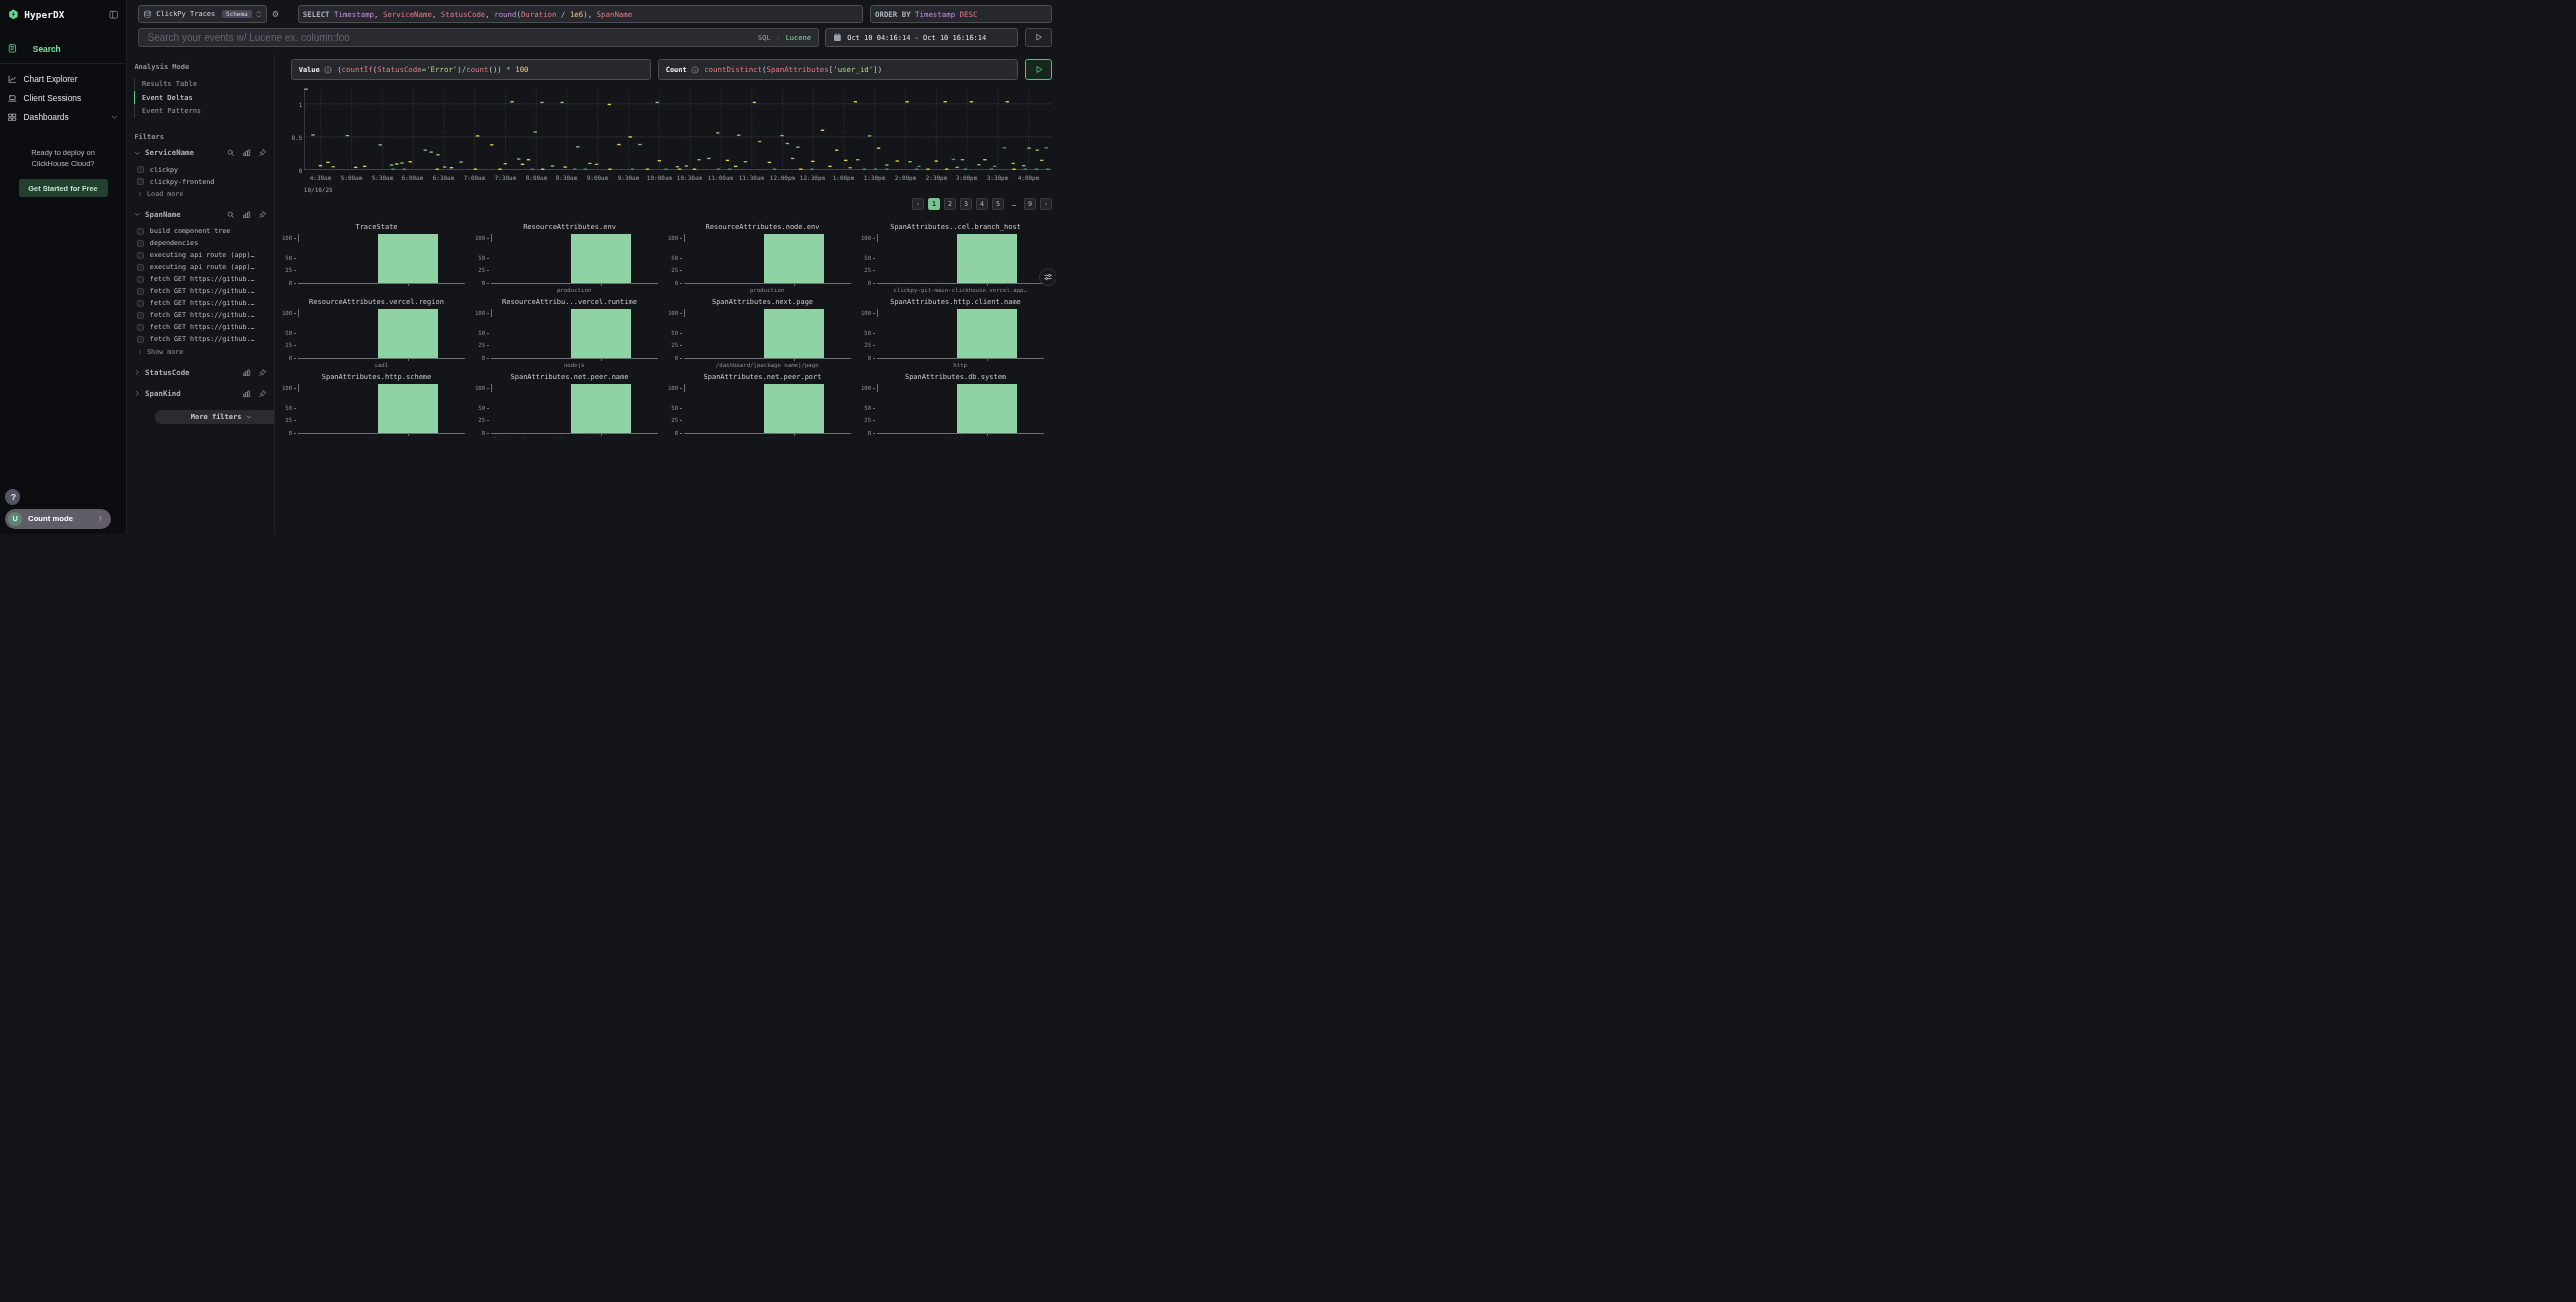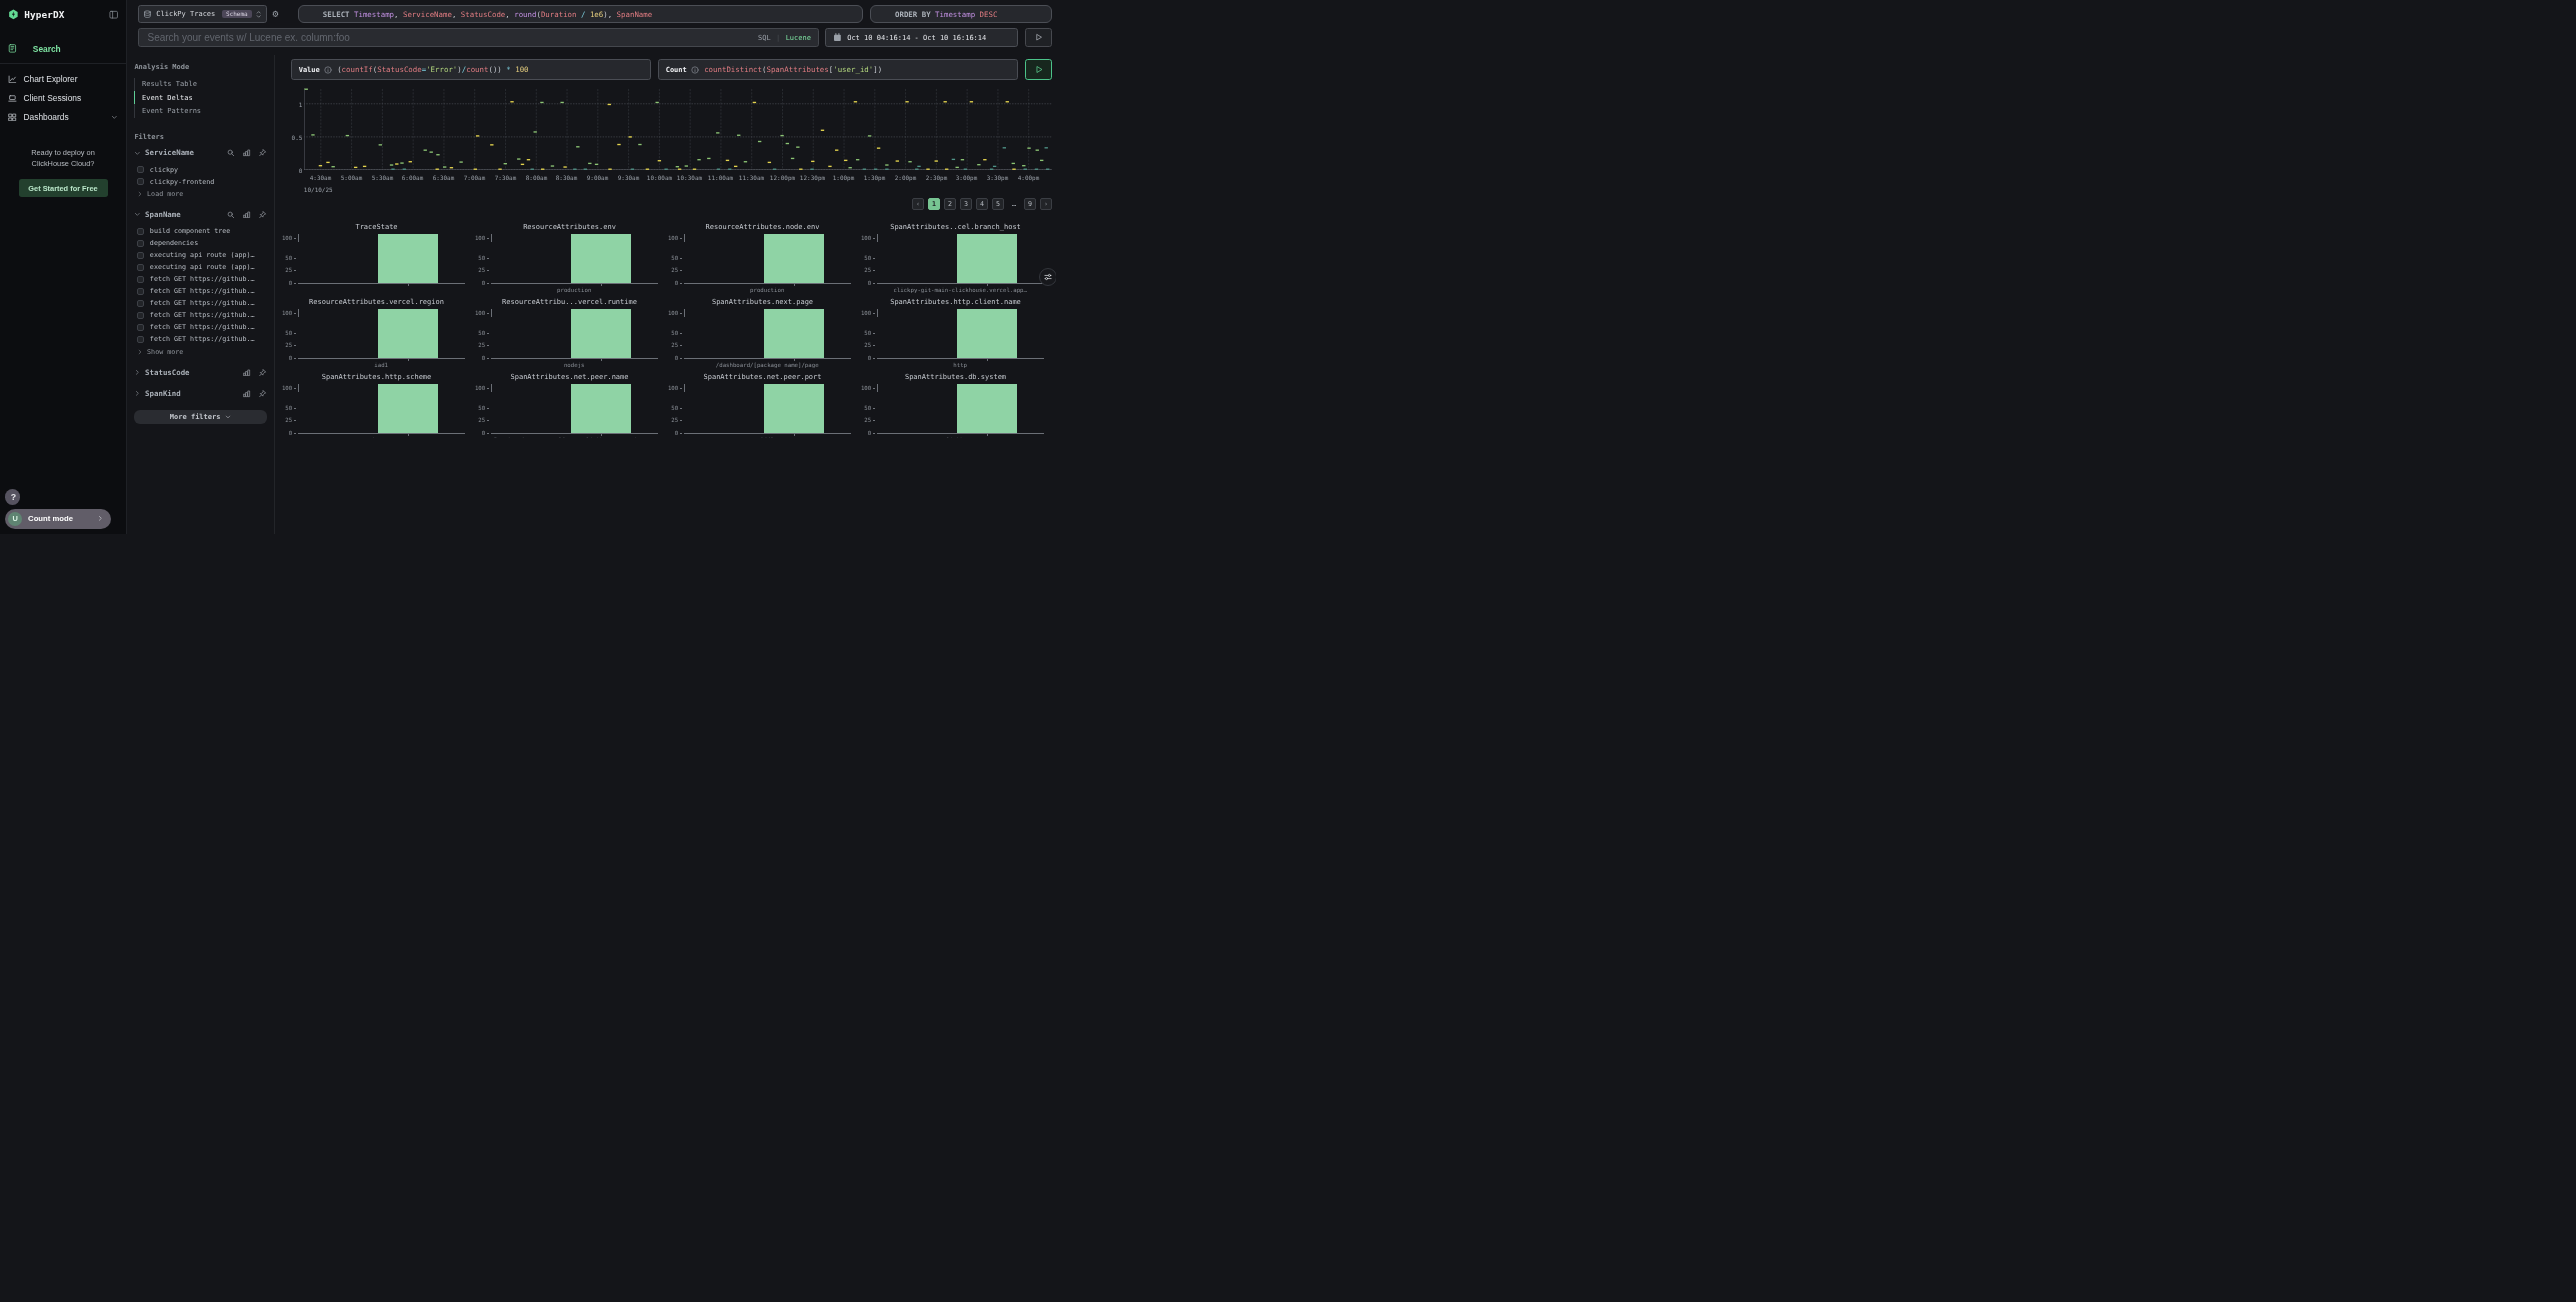--- a/index.html
+++ b/index.html
@@ -39,21 +39,21 @@
   #topbar{height:55px;flex:none;position:relative;}
   .row1{position:absolute;left:10.8px;right:4px;top:5.4px;height:17.5px;display:flex;align-items:center;}
   .row2{position:absolute;left:10.8px;right:4px;top:28px;height:19px;display:flex;align-items:center;}
   .box{background:#26282d;border:0.7px solid #4b4e55;border-radius:2.7px;height:17.5px;display:flex;align-items:center;font-size:7.4px;}
   .source-box{width:129px;padding:0 4.7px;gap:4px;cursor:pointer;}
   .source-box .ic{color:#9aa0a8;width:8.8px;height:8.8px;}
   .src-label{color:#d6d9de;font-size:7px;flex:1;white-space:nowrap;}
   .badge{background:#4c4758;color:#ddd8e6;font-size:6px;padding:1.3px 4px;border-radius:2px;line-height:1;}
   .carets{width:5.4px;height:8.8px;color:#9aa0a8;}
   .gear{margin:0 19px 0 6px;color:#9aa0a8;font-size:10px;line-height:1;cursor:pointer;}
-  .code-box{flex:1;padding:0 24px;white-space:nowrap;overflow:hidden;border-radius:6px;}
+  .code-box{flex:1;padding:0 4px;white-space:nowrap;overflow:hidden;}
   .order-box{flex:none;width:182px;margin-left:6.7px;}
   .tk-kw{color:#aab0b8;font-weight:bold;}
   .tk-purple{color:#c08fe0;}
   .tk-red{color:#e07c82;}
   .tk-cyan{color:#7ccfdf;}
   .tk-yellow{color:#e6cf7f;}
   .tk-green{color:#b3d77e;}
   .tk-plain{color:#c8ccd2;}
   .searchbar{flex:1;height:19px;background:#292b30;border:0.7px solid #44474d;border-radius:2.7px;display:flex;align-items:center;padding:0 6.7px;gap:5.4px;}
   .searchbar input{flex:1;background:transparent;border:none;outline:none;color:#d6d9de;font-size:10px;
@@ -81,21 +81,21 @@
   .fg-name{font-size:7.4px;font-weight:bold;color:#aab0b8;flex:1;}
   .fg-ic{width:7.4px;height:7.4px;color:#9ba0a7;margin-left:4.7px;cursor:pointer;}
   .fg-items{margin-top:5.4px;}
   .f-item{display:flex;align-items:center;gap:5.4px;padding:2px 0 2px 2.7px;cursor:pointer;}
   .f-check{width:7.4px;height:7.4px;border:0.7px solid #3e4147;border-radius:2px;background:#222428;flex:none;}
   .f-label{font-size:6.7px;color:#b7bcc3;white-space:nowrap;overflow:hidden;}
   .f-more{display:flex;align-items:center;gap:4px;padding:2.7px 0 0 2.7px;color:#8f949b;font-size:6.7px;cursor:pointer;}
   .f-more .ic{width:6px;height:6px;}
   #more-filters{width:100%;height:13.5px;background:#2a2c31;border:none;border-radius:6px;color:#c3c7cd;
     font-size:7px;font-weight:bold;font-family:"DejaVu Sans Mono",monospace;cursor:pointer;
-    display:flex;align-items:center;justify-content:center;gap:4.7px;margin-top:2.7px;}
+    display:flex;align-items:center;justify-content:center;gap:4.7px;margin-top:2.7px;margin-left:21px;}
   #more-filters .ic{width:6px;height:6px;color:#c3c7cd;}
   
   #main{flex:1;position:relative;min-width:0;}
   #exprs{position:absolute;left:16px;right:4px;top:4px;display:flex;gap:6.7px;}
   .expr-box{flex:1;height:21px;background:#26282d;border:0.7px solid #4a4d54;border-radius:2.7px;
     display:flex;align-items:center;padding:0 6.7px;gap:4.7px;font-size:7.4px;white-space:nowrap;overflow:hidden;}
   .expr-label{font-weight:bold;color:#f0f1f4;font-size:7px;}
   .expr-box .info{width:8px;height:8px;color:#8a8f97;}
   .runbtn{width:27px;height:21px;flex:none;background:#17271e;border:0.7px solid #4cc38a;border-radius:2.7px;
     color:#5fd695;display:flex;align-items:center;justify-content:center;cursor:pointer;}

